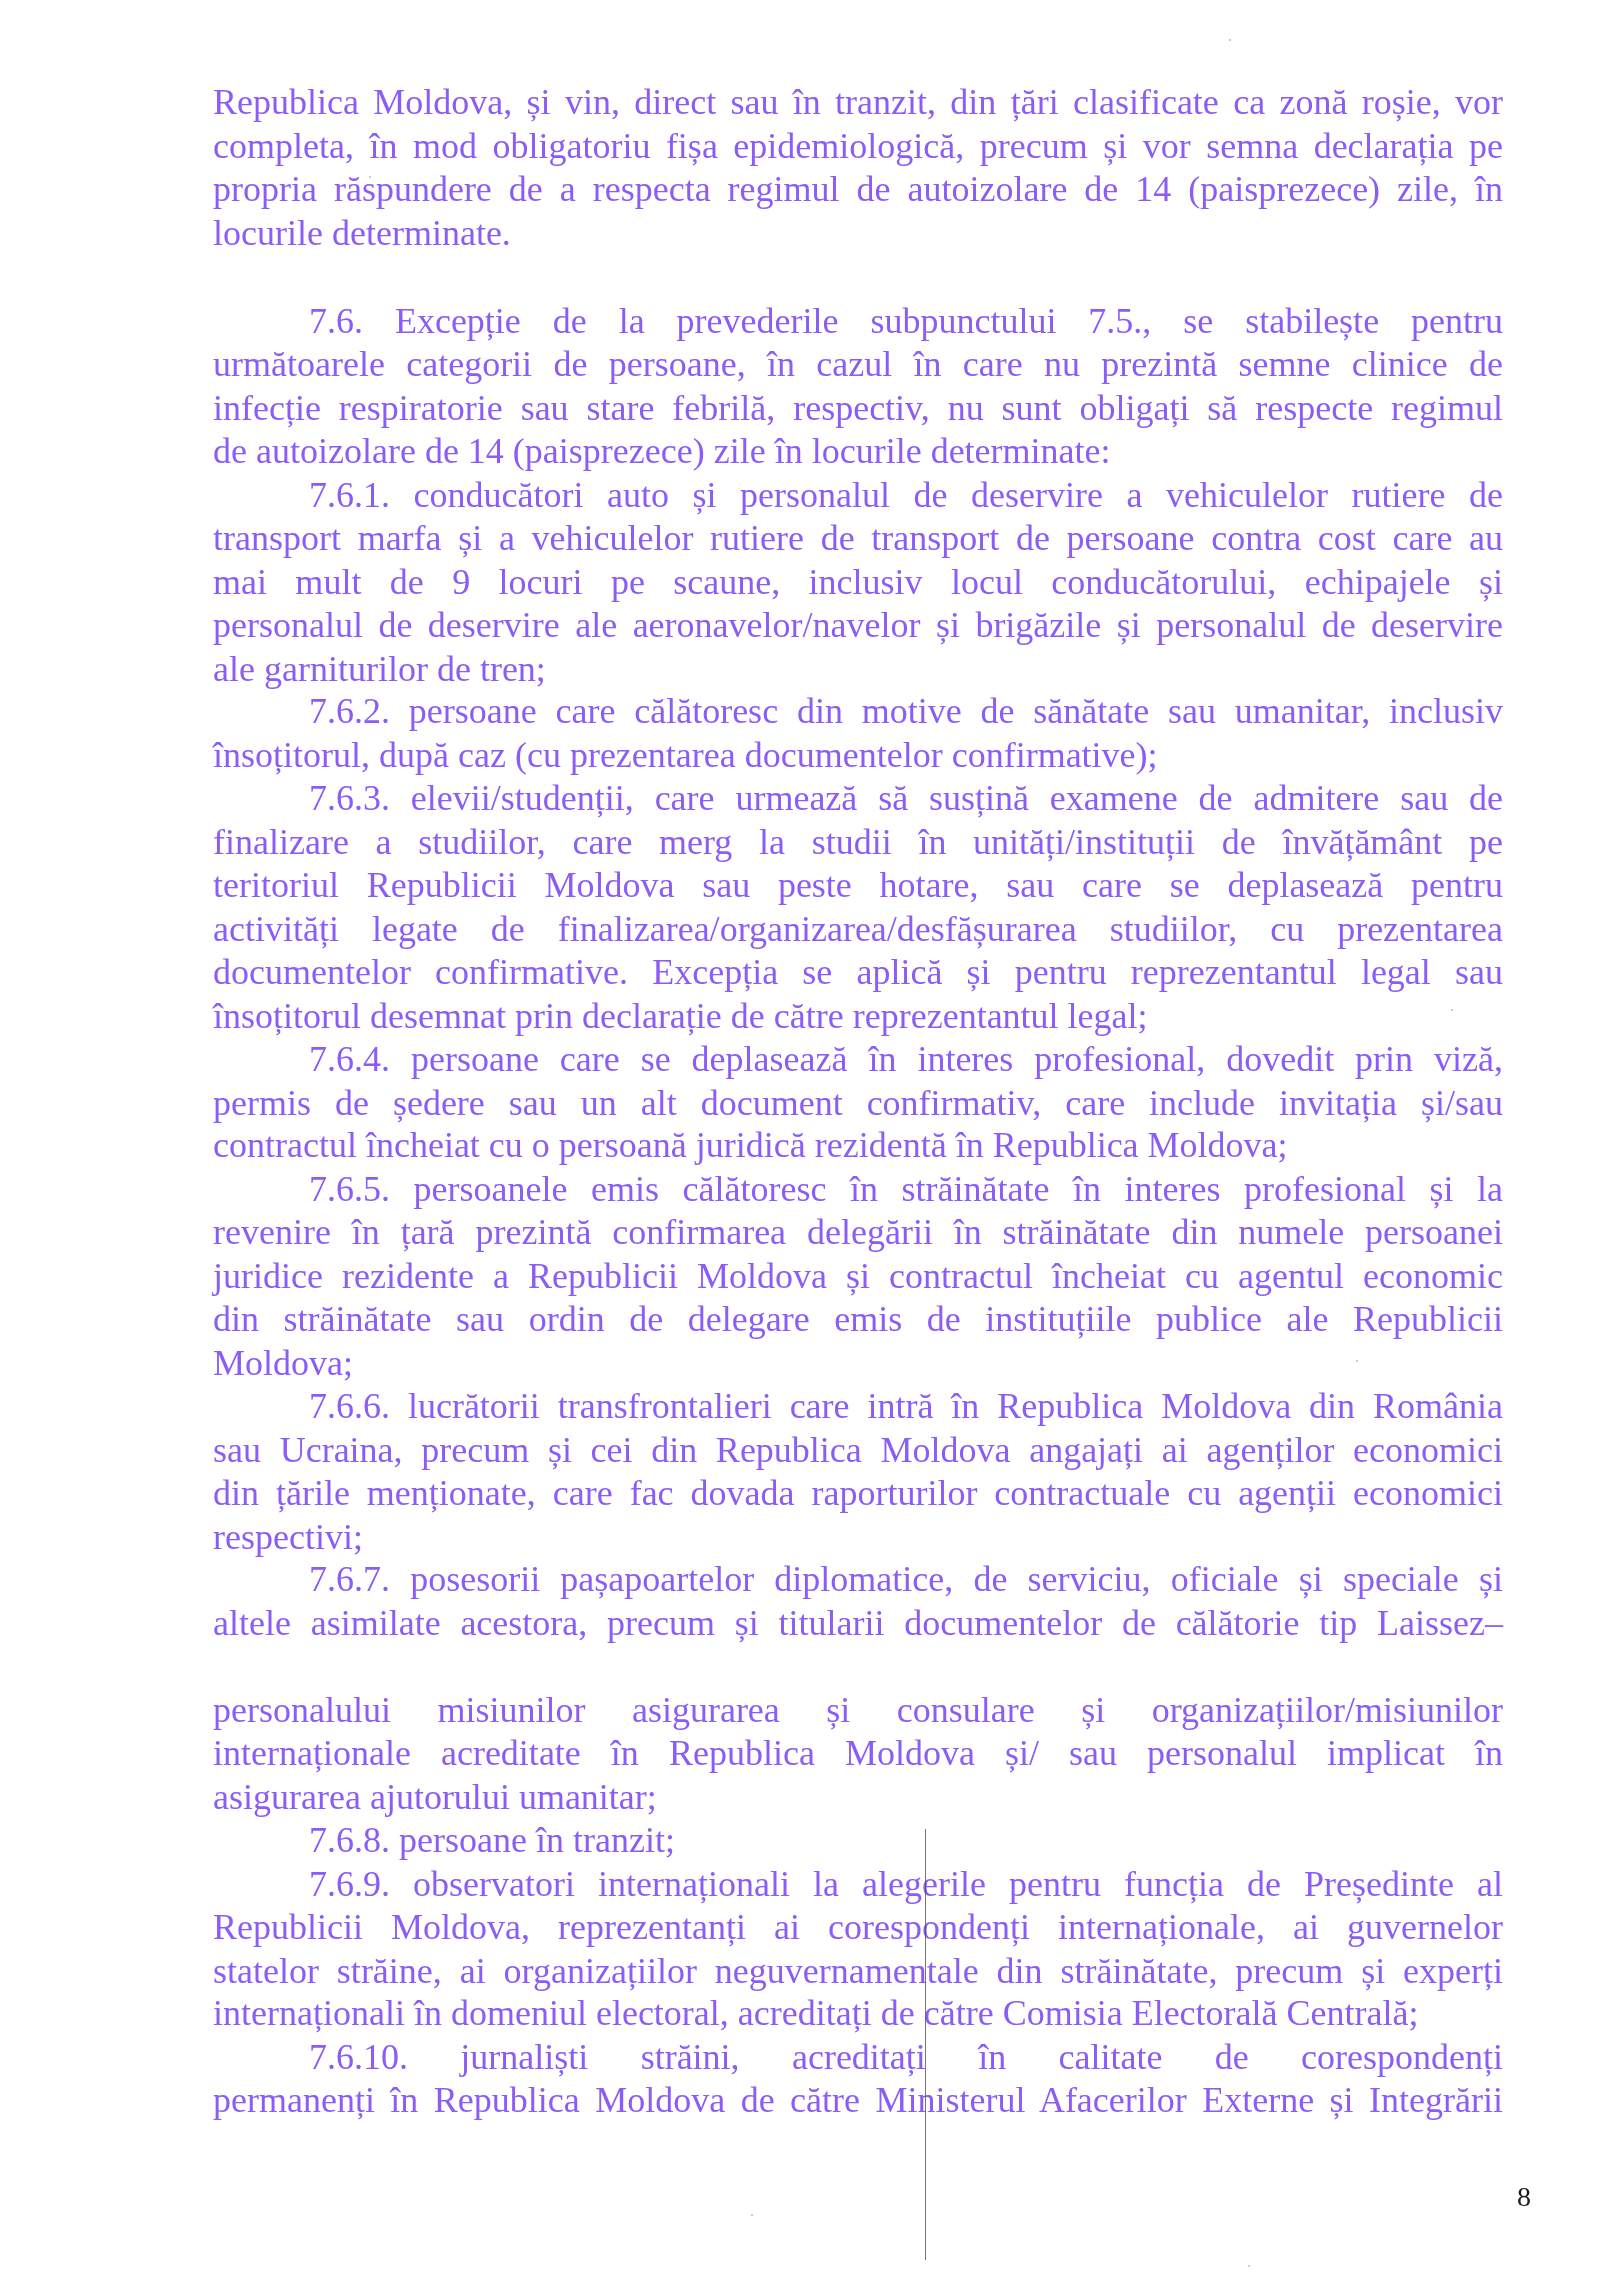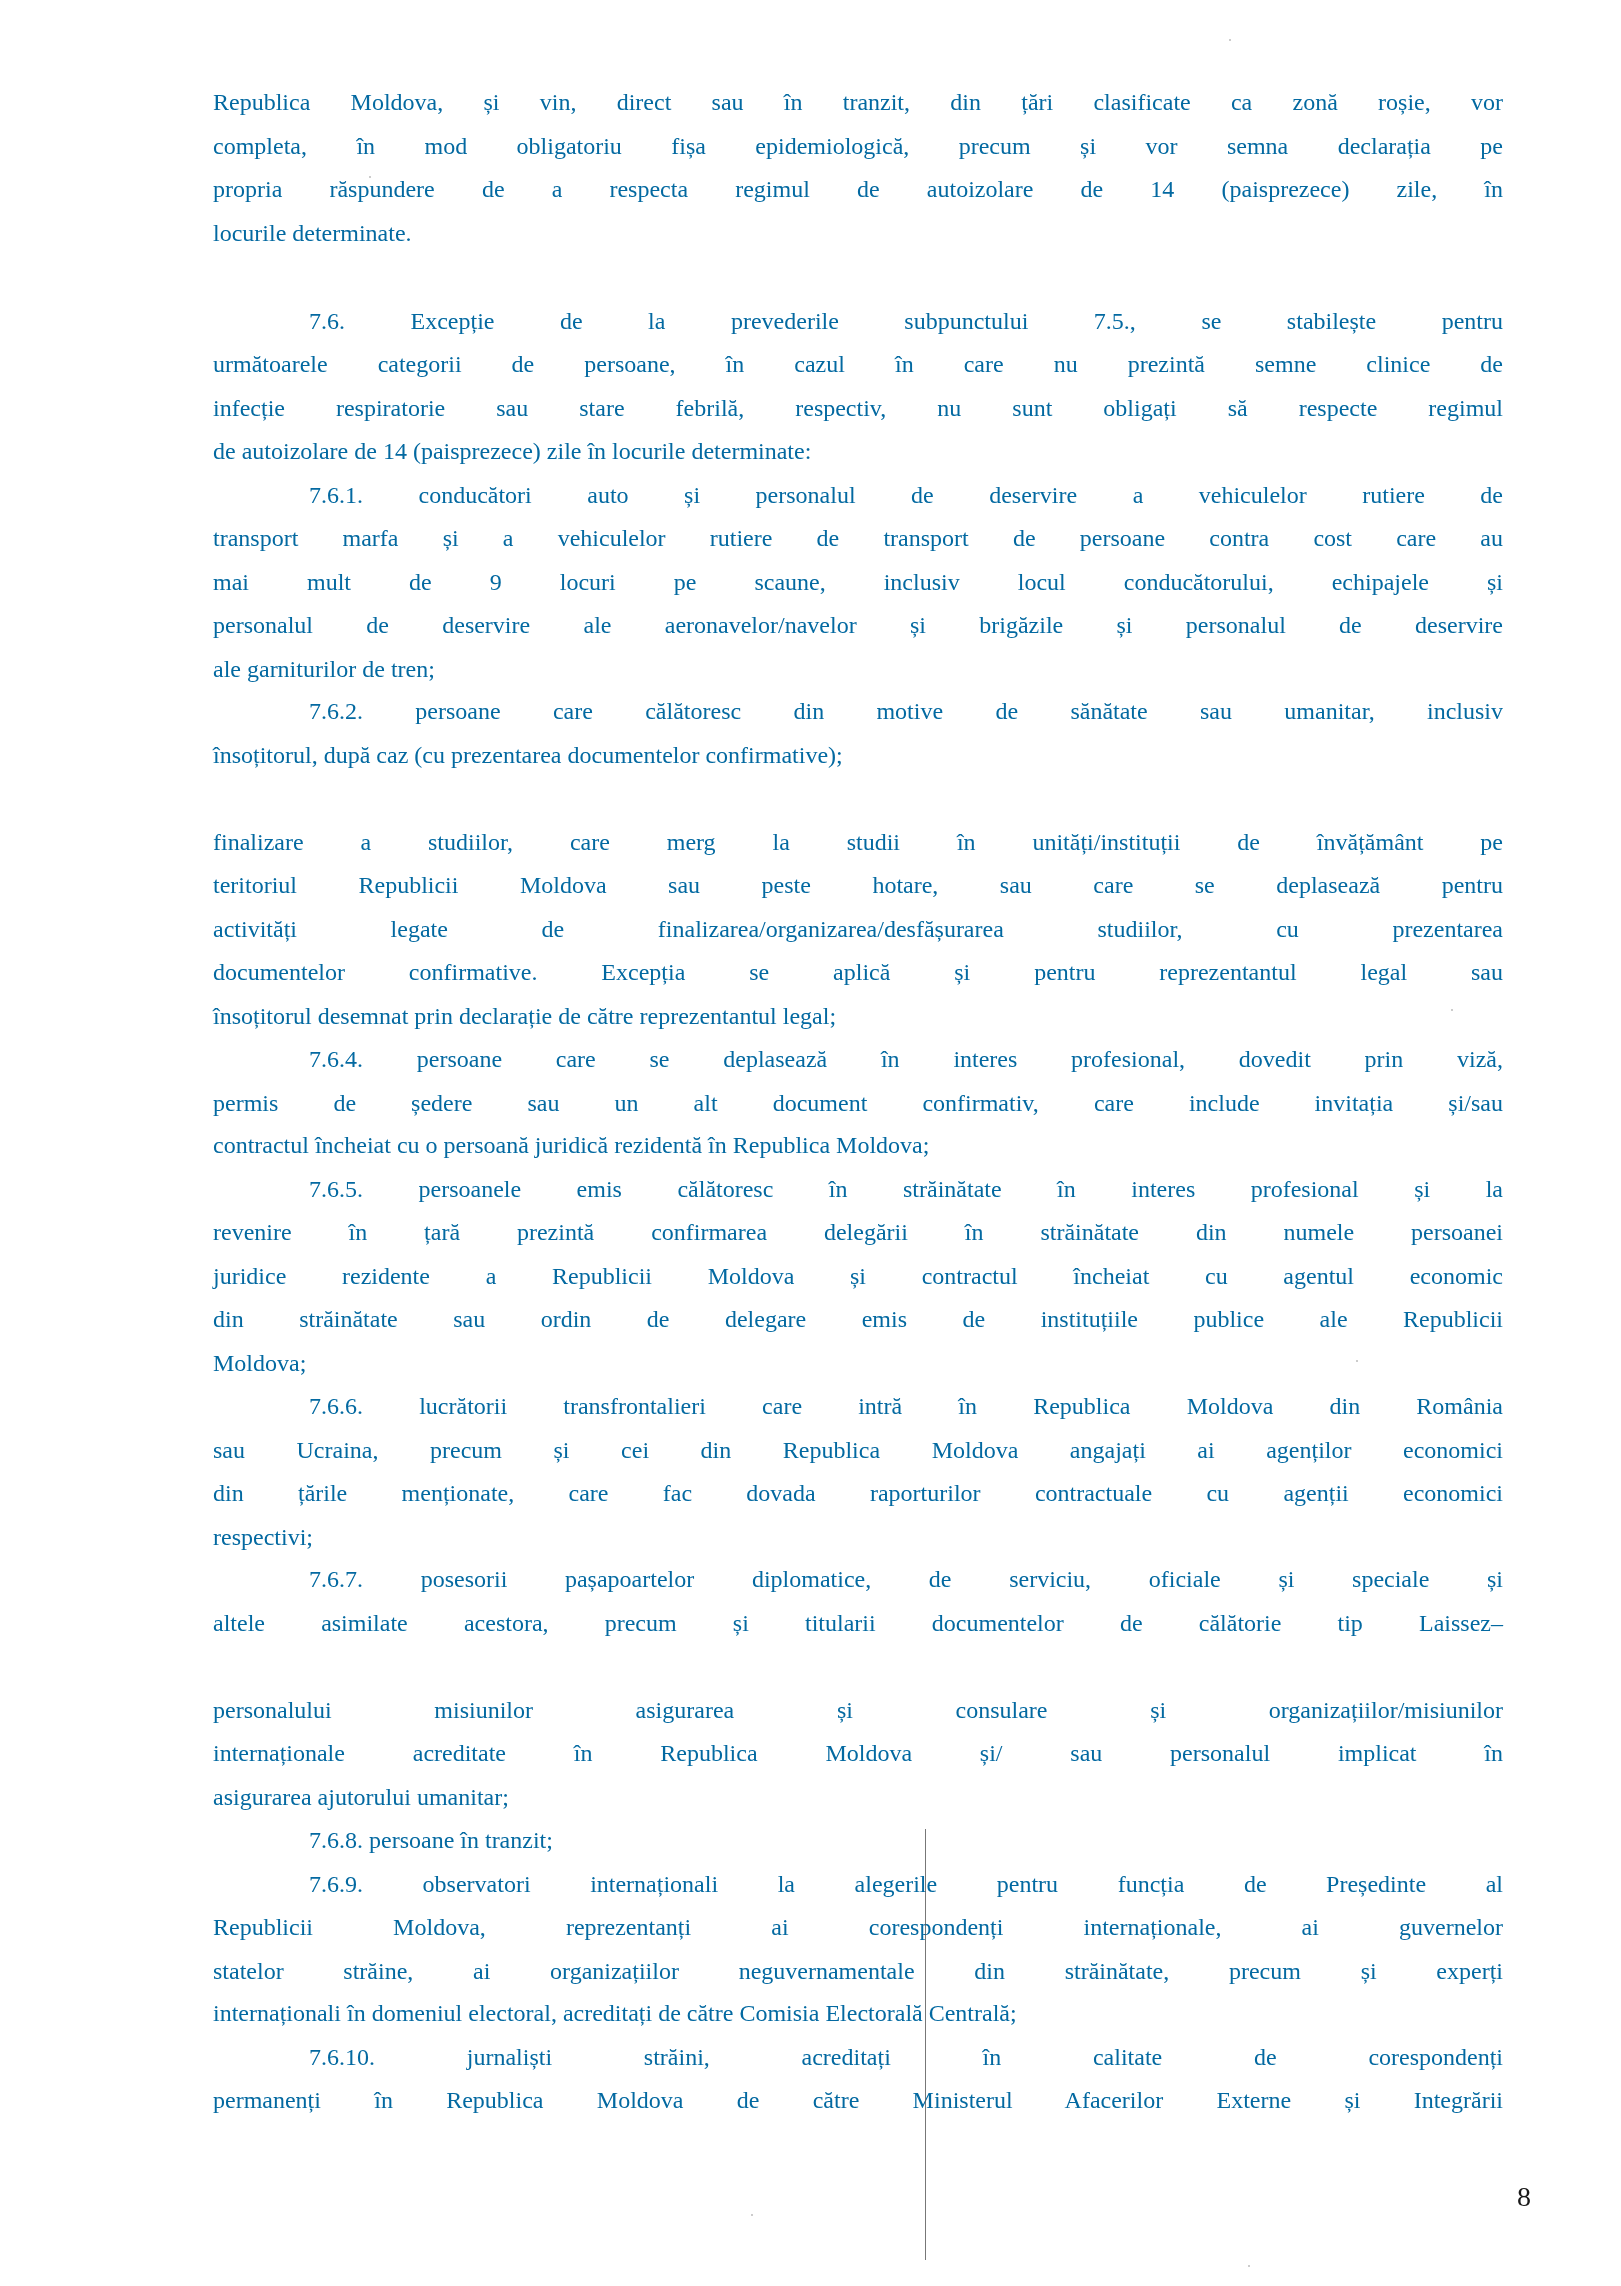--- a/index.html
+++ b/index.html
@@ -7,23 +7,23 @@
   .page {
     position: absolute; left: 0; top: 0; width: 1622px; height: 2287px;
     background: #ffffff;
   }
   .line {
     position: absolute;
     left: 213px;
     width: 1290px;
     height: 43px;
     font-family: "Liberation Serif", "DejaVu Serif", serif;
-    font-size: 24px;
+    font-size: 36px;
     line-height: 43px;
-    color: #0369a1;
+    color: #8b5cf6;
     white-space: nowrap;
     overflow: visible;
   }
   .line.j {
     text-align: justify;
     text-align-last: justify;
     white-space: normal;
   }
   .line.ind { left: 309px; width: 1194px; }
   .page-number {
@@ -55,20 +55,21 @@
 
   <div class="line j ind" style="top:474px">7.6.1. conducători auto și personalul de deservire a vehiculelor rutiere de</div>
   <div class="line j" style="top:517px">transport marfa și a vehiculelor rutiere de transport de persoane contra cost care au</div>
   <div class="line j" style="top:561px">mai mult de 9 locuri pe scaune, inclusiv locul conducătorului, echipajele și</div>
   <div class="line j" style="top:604px">personalul de deservire ale aeronavelor/navelor și brigăzile și personalul de deservire</div>
   <div class="line" style="top:648px">ale garniturilor de tren;</div>
 
   <div class="line j ind" style="top:690px">7.6.2. persoane care călătoresc din motive de sănătate sau umanitar, inclusiv</div>
   <div class="line" style="top:734px">însoțitorul, după caz (cu prezentarea documentelor confirmative);</div>
 
+  <div class="line j ind" style="top:777px">7.6.3. elevii/studenții, care urmează să susțină examene de admitere sau de</div>
   <div class="line j" style="top:821px">finalizare a studiilor, care merg la studii în unități/instituții de învățământ pe</div>
   <div class="line j" style="top:864px">teritoriul Republicii Moldova sau peste hotare, sau care se deplasează pentru</div>
   <div class="line j" style="top:908px">activități legate de finalizarea/organizarea/desfășurarea studiilor, cu prezentarea</div>
   <div class="line j" style="top:951px">documentelor confirmative. Excepția se aplică și pentru reprezentantul legal sau</div>
   <div class="line" style="top:995px">însoțitorul desemnat prin declarație de către reprezentantul legal;</div>
 
   <div class="line j ind" style="top:1038px">7.6.4. persoane care se deplasează în interes profesional, dovedit prin viză,</div>
   <div class="line j" style="top:1082px">permis de ședere sau un alt document confirmativ, care include invitația și/sau</div>
   <div class="line" style="top:1124px">contractul încheiat cu o persoană juridică rezidentă în Republica Moldova;</div>
 

